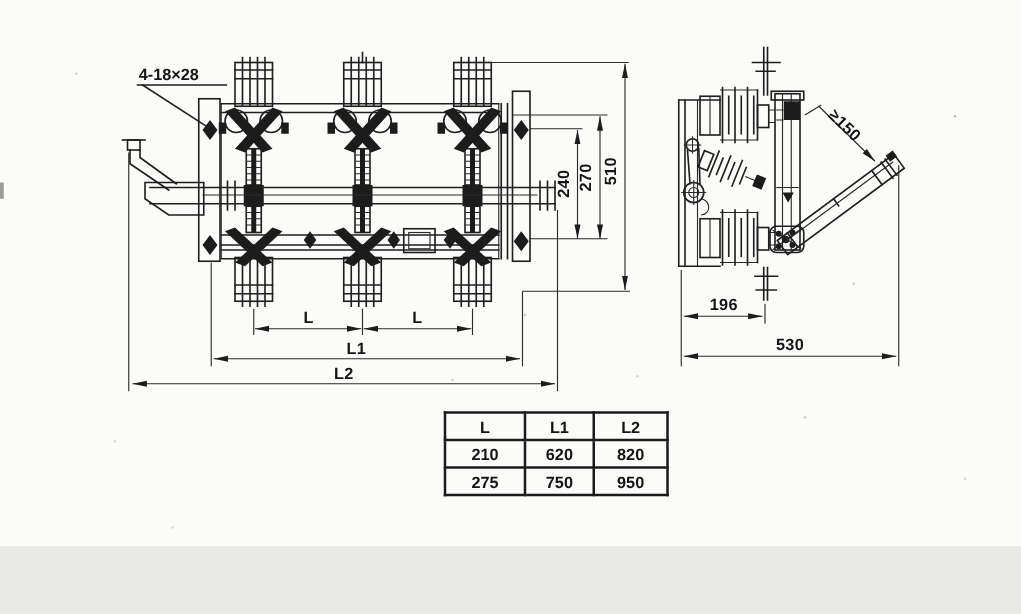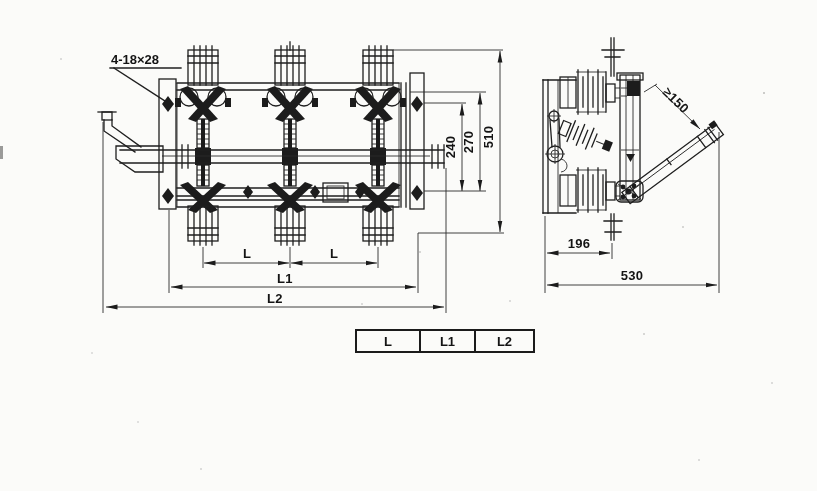--- a/index.html
+++ b/index.html
@@ -1,17 +1,17 @@
 <!DOCTYPE html>
 <html><head>
 <meta charset="utf-8">
 <style>
   html,body{margin:0;padding:0;background:#e8e8e6;}
   #canvas{
-    position:relative;width:817px;height:491px;margin:0 auto;
+    position:relative;width:817px;height:437px;margin:0 auto;
     background:#fbfbf9;overflow:hidden;
     font-family:"Liberation Sans",sans-serif;
   }
   svg{position:absolute;left:0;top:0;}
   .ln{stroke:#1f1f1f;stroke-width:1.3;fill:none;stroke-linecap:square;}
   .thin{stroke:#2a2a2a;stroke-width:0.9;fill:none;}
   .fl{fill:#1c1c1c;stroke:none;}
   .dim{font:600 13px "Liberation Sans",sans-serif;fill:#141414;letter-spacing:0.3px;}
   .lbl{font:600 13px "Liberation Sans",sans-serif;fill:#141414;}
   #spec-table{
@@ -259,15 +259,25 @@
         <col class="col-l2">
       </colgroup>
     <thead>
       <tr>
         <th>L</th>
         <th>L1</th>
         <th>L2</th>
       </tr>
     </thead>
     <tbody>
+      <tr>
+        <td>210</td>
+        <td>620</td>
+        <td>820</td>
+      </tr>
+      <tr>
+        <td>275</td>
+        <td>750</td>
+        <td>950</td>
+      </tr>
     </tbody>
   </table>
 </div>
 
 </body></html>

